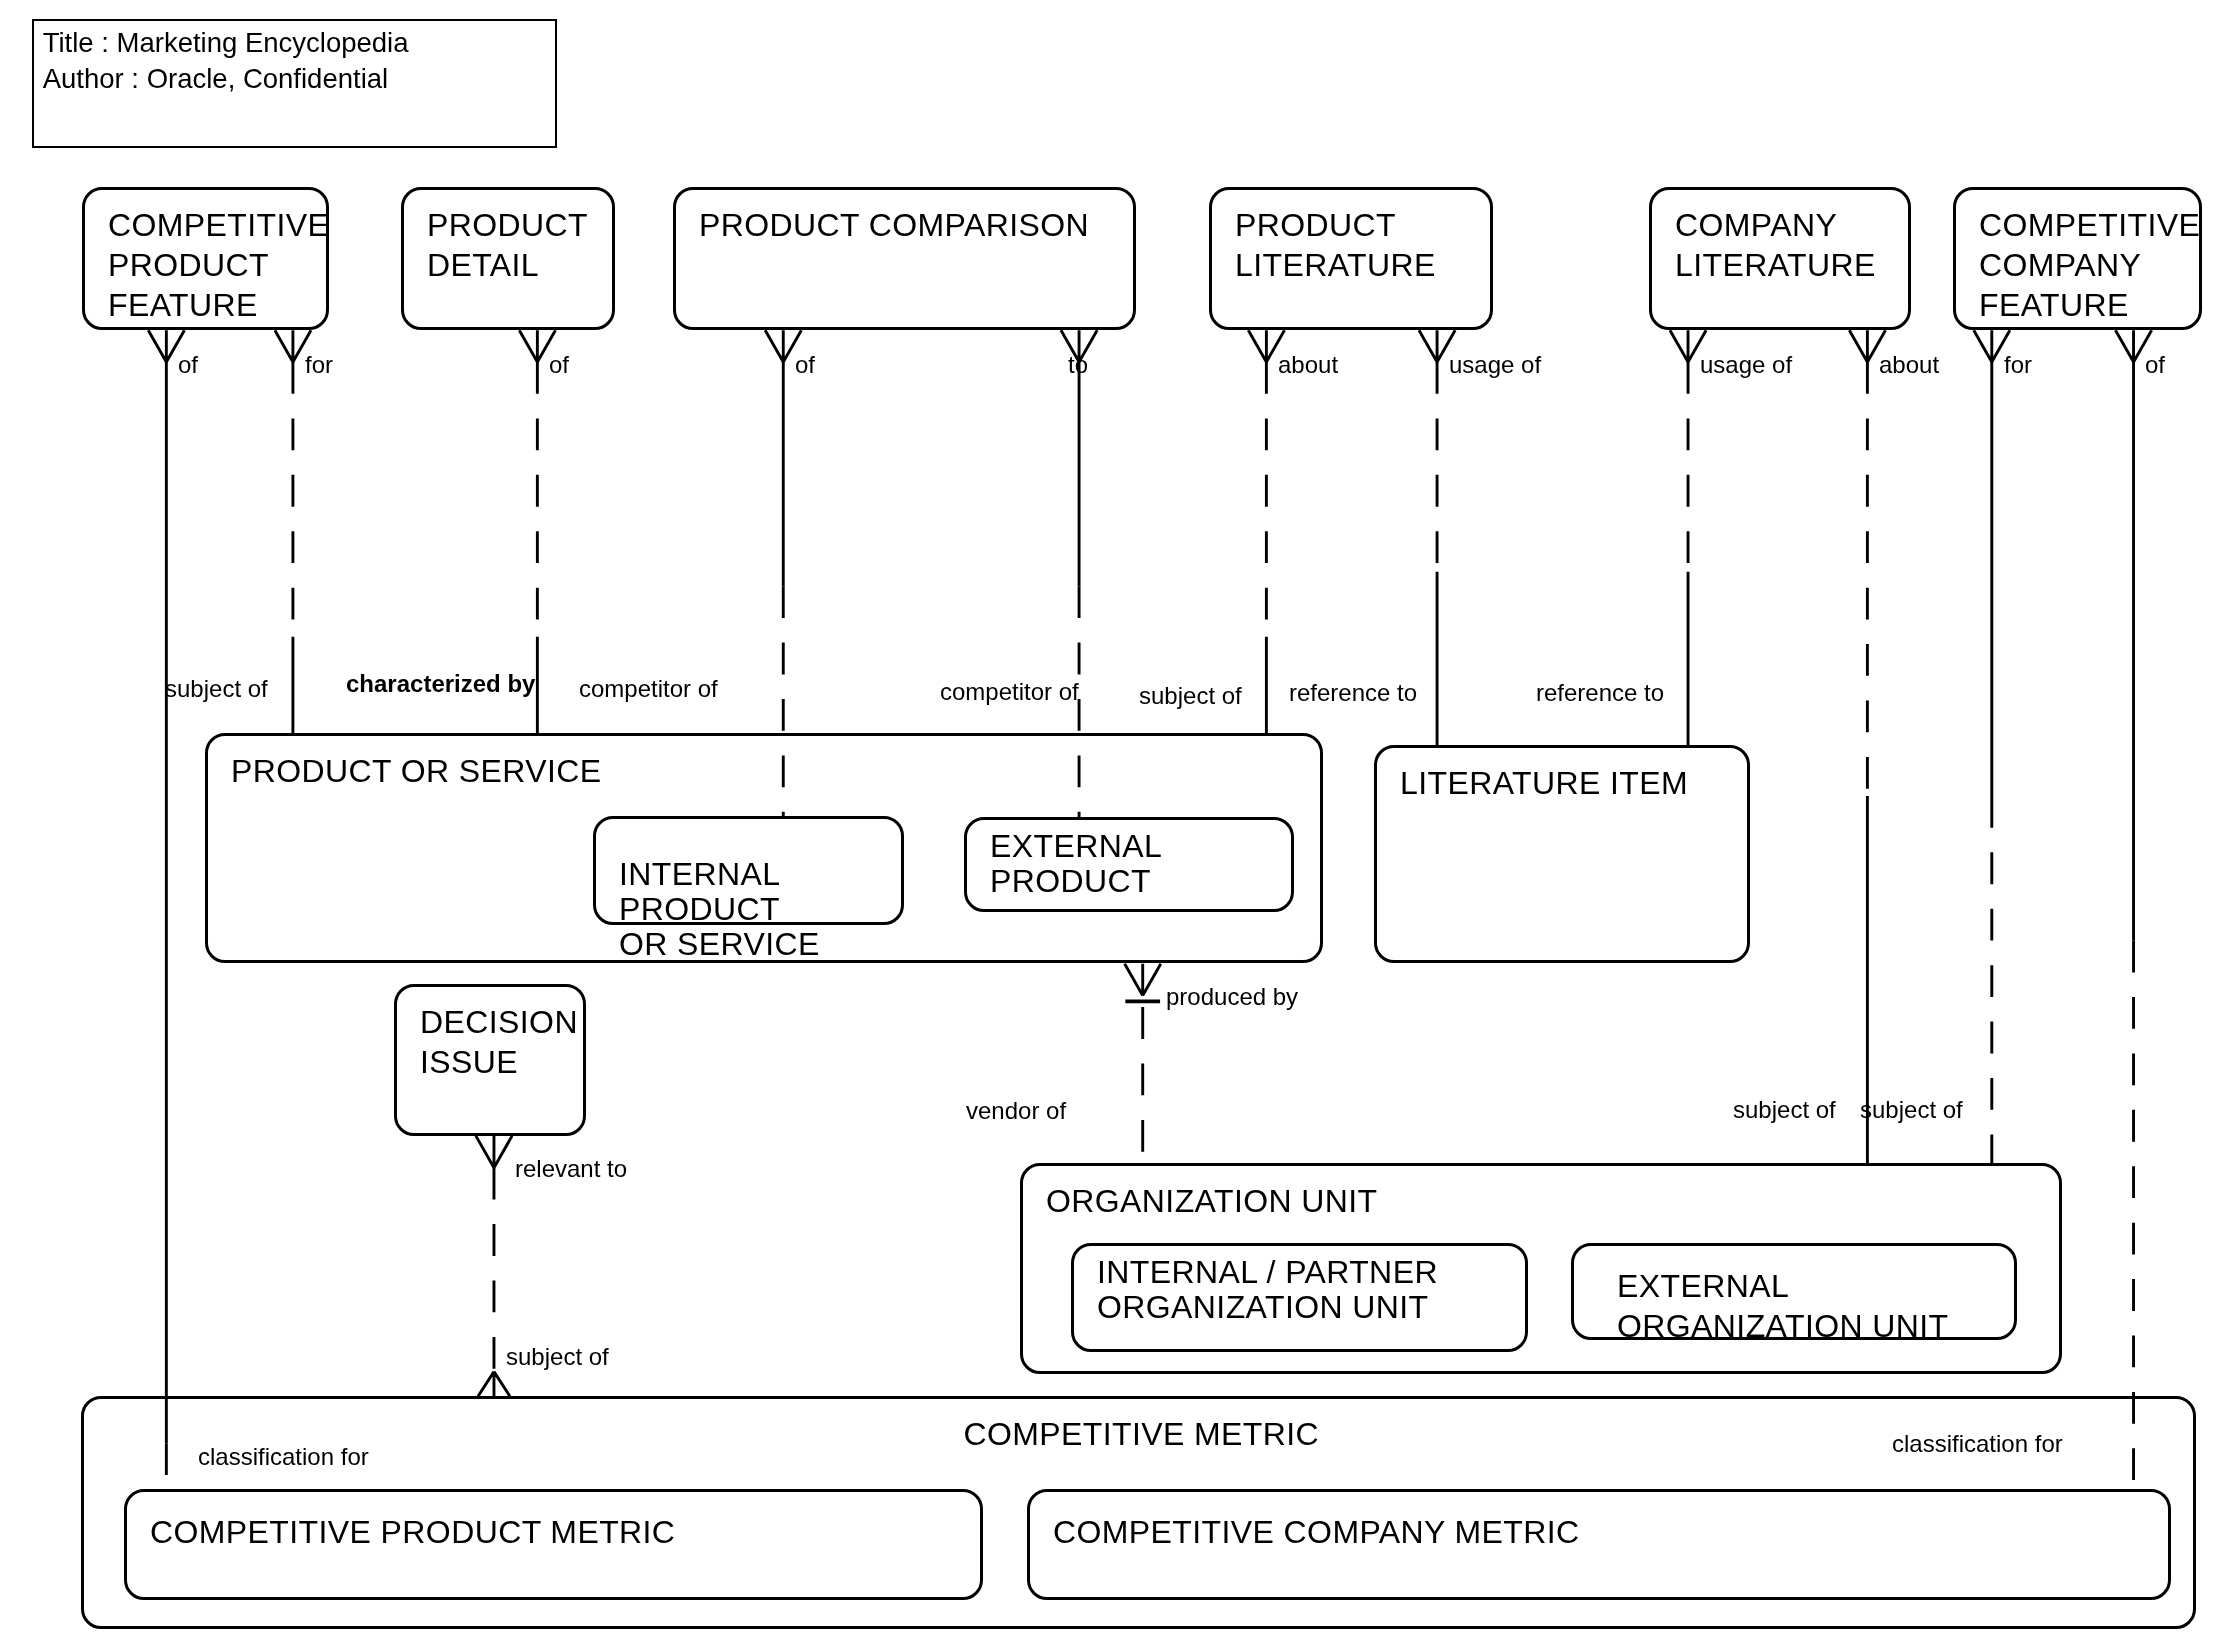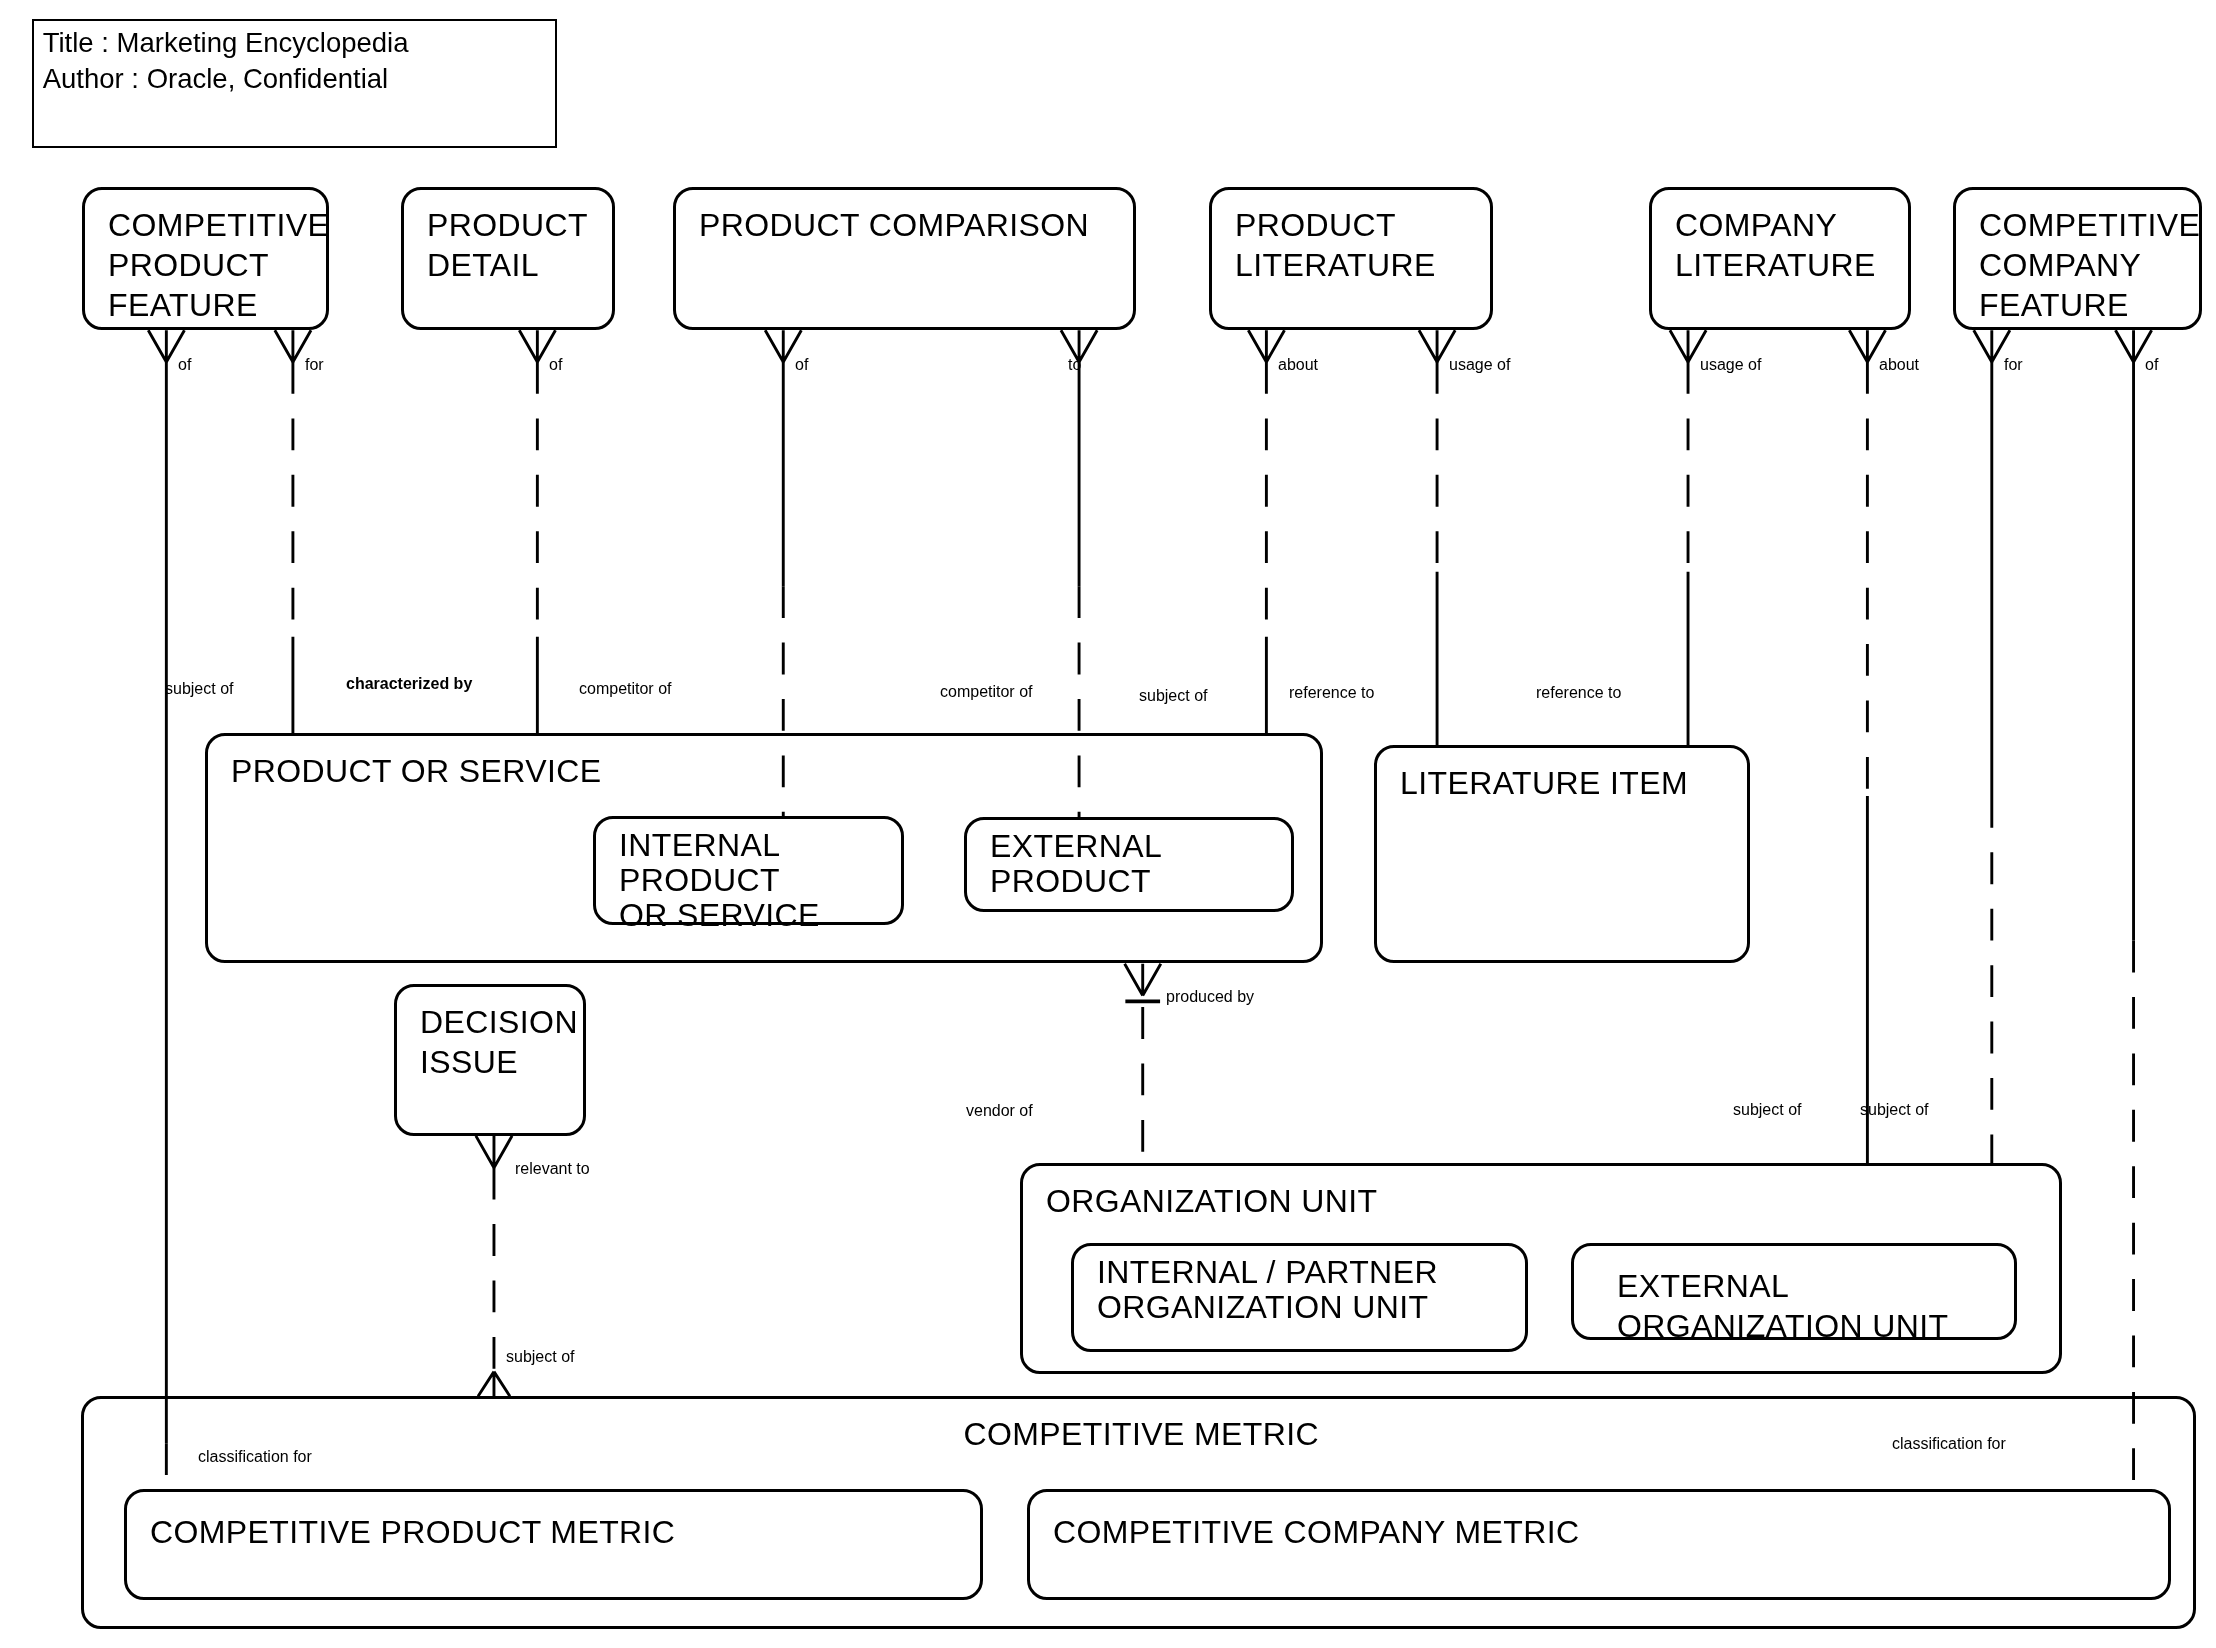--- a/index.html
+++ b/index.html
@@ -6,21 +6,21 @@
   #stage{position:relative;width:2216px;height:1649px;background:#ffffff;
          font-family:"Liberation Sans", sans-serif;color:#000;overflow:hidden;}
   svg.wires{position:absolute;left:0;top:0;width:2216px;height:1649px;}
   .ebox{position:absolute;border:3.6px solid #000;border-radius:20px;background:transparent;
         box-sizing:border-box;}
   .ebox .ename{display:block;padding:14.5px 17.4px 0 23px;font-size:32px;line-height:40px;
         white-space:pre-line;letter-spacing:0.4px;}
   .tbox{position:absolute;border:2.9px solid #000;background:#fff;box-sizing:border-box;}
   .tbox .tline{display:block;padding:0 0 0 8.7px;font-size:27.5px;line-height:36px;}
   .tbox{padding-top:4.3px;}
-  .lbl{position:absolute;font-size:16px;line-height:26px;white-space:nowrap;}
+  .lbl{position:absolute;font-size:24px;line-height:26px;white-space:nowrap;}
   .pad-sm .ename{padding-top:8.7px;}
   .pad-md .ename{padding-top:20px;}
 </style>
 </head>
 <body>
 
 <div id="stage">
 
   <svg class="wires" viewBox="0 0 3064 2279" xmlns="http://www.w3.org/2000/svg">
 
@@ -78,21 +78,21 @@
   <div class="ebox" style="left:1953px;top:187px;width:249px;height:143px;">
     <span class="ename">COMPETITIVE
 COMPANY
 FEATURE</span>
   </div>
 
   <div class="ebox" style="left:205px;top:733px;width:1118px;height:230px;">
     <span class="ename">PRODUCT OR SERVICE</span>
   </div>
   <div class="ebox pad-sm" style="left:593px;top:816px;width:311px;height:109px;">
-    <span class="ename" style="line-height:35px;">INTERNAL PRODUCT
+    <span class="ename" style="line-height:35px;margin-top:29px;">INTERNAL PRODUCT
 OR SERVICE</span>
   </div>
   <div class="ebox pad-sm" style="left:964px;top:817px;width:330px;height:95px;">
     <span class="ename" style="line-height:35px;">EXTERNAL
 PRODUCT</span>
   </div>
   <div class="ebox" style="left:1374px;top:745px;width:376px;height:218px;">
     <span class="ename">LITERATURE ITEM</span>
   </div>
   <div class="ebox" style="left:394px;top:984px;width:192px;height:152px;">

